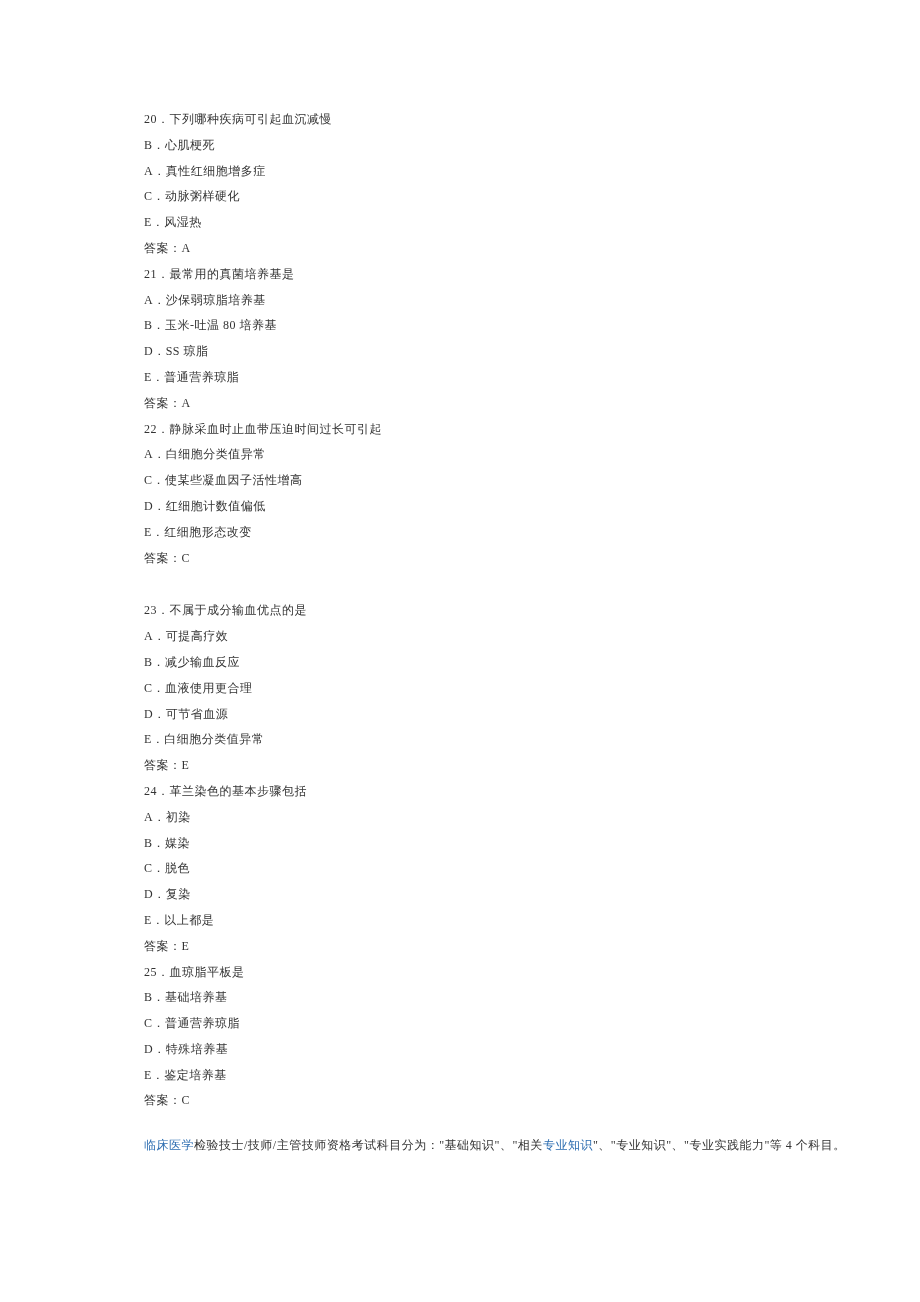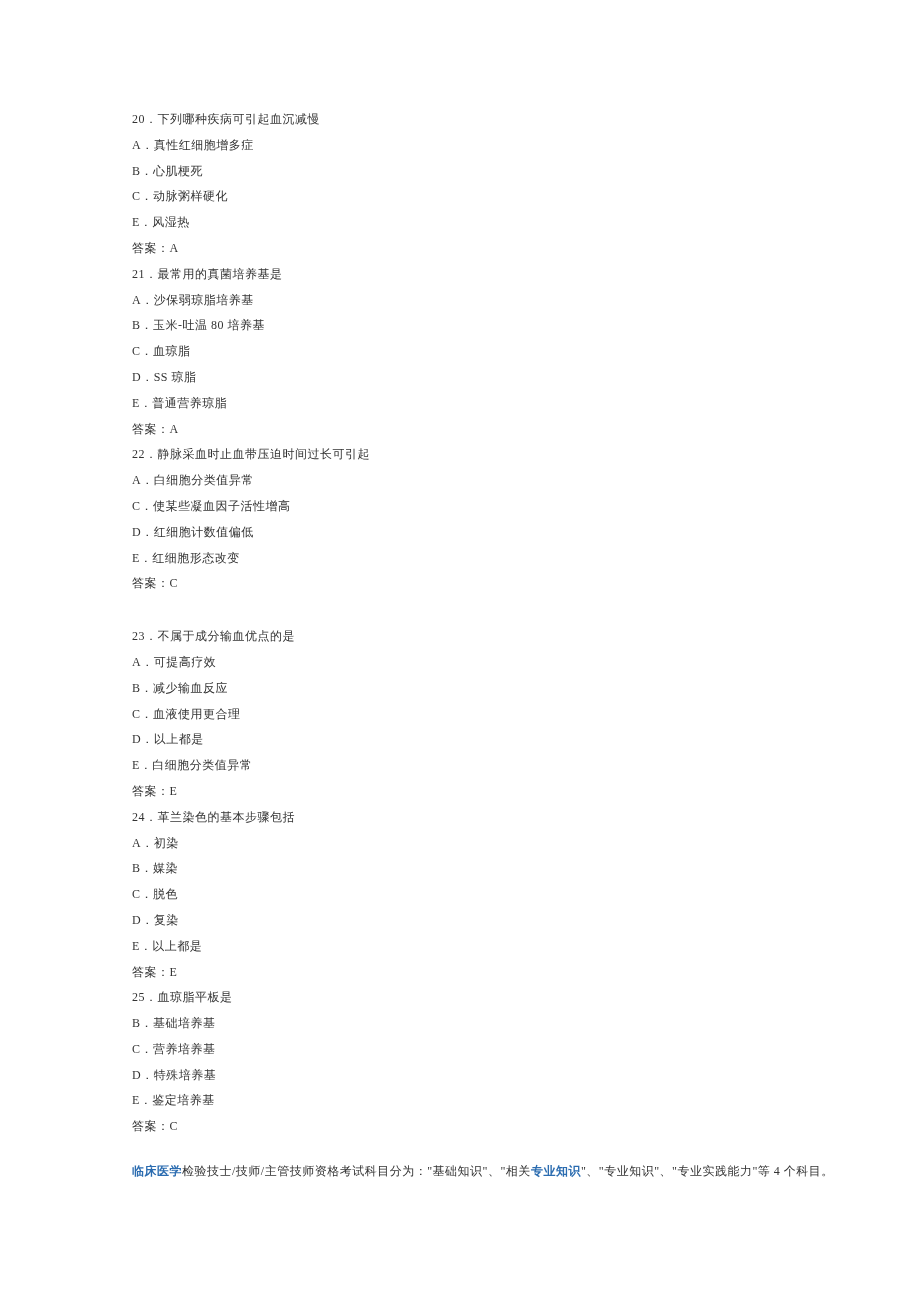--- a/index.html
+++ b/index.html
@@ -9,82 +9,80 @@
     font-family: "SimSun", "宋体", serif;
     font-size: 12px;
     color: #333333;
     width: 920px;
     line-height: 1.9;
   }
   .page {
     padding: 105px 60px 60px 132px;
   }
   .line {
-    margin: 3px 0;
+    margin: 3px 12px;
     letter-spacing: 0.5px;
   }
   .gap {
     height: 24px;
   }
   .footer {
     margin-top: 22px;
   }
   .link {
     color: #2b6cb0;
-    font-weight: bold;
   }
 </style>
 </head>
 <body>
 
 <div class="page">
 
   <div class="line"><span>20．</span><span>下列哪种疾病可引起血沉减慢</span></div>
+  <div class="line">B．心肌梗死</div>
   <div class="line">A．真性红细胞增多症</div>
-  <div class="line">B．心肌梗死</div>
   <div class="line">C．动脉粥样硬化</div>
   <div class="line">E．风湿热</div>
   <div class="line">答案：A</div>
 
   <div class="line"><span>21．</span><span>最常用的真菌培养基是</span></div>
   <div class="line">A．沙保弱琼脂培养基</div>
   <div class="line">B．玉米-吐温 80 培养基</div>
-  <div class="line">C．血琼脂</div>
   <div class="line">D．SS 琼脂</div>
   <div class="line">E．普通营养琼脂</div>
   <div class="line">答案：A</div>
 
   <div class="line"><span>22．</span><span>静脉采血时止血带压迫时间过长可引起</span></div>
   <div class="line">A．白细胞分类值异常</div>
   <div class="line">C．使某些凝血因子活性增高</div>
   <div class="line">D．红细胞计数值偏低</div>
   <div class="line">E．红细胞形态改变</div>
   <div class="line">答案：C</div>
 
   <div class="gap"></div>
 
   <div class="line"><span>23．</span><span>不属于成分输血优点的是</span></div>
   <div class="line">A．可提高疗效</div>
   <div class="line">B．减少输血反应</div>
   <div class="line">C．血液使用更合理</div>
-  <div class="line">D．以上都是</div>
+  <div class="line">D．可节省血源</div>
   <div class="line">E．白细胞分类值异常</div>
   <div class="line">答案：E</div>
 
   <div class="line"><span>24．</span><span>革兰染色的基本步骤包括</span></div>
   <div class="line">A．初染</div>
   <div class="line">B．媒染</div>
   <div class="line">C．脱色</div>
   <div class="line">D．复染</div>
   <div class="line">E．以上都是</div>
   <div class="line">答案：E</div>
 
   <div class="line"><span>25．</span><span>血琼脂平板是</span></div>
   <div class="line">B．基础培养基</div>
-  <div class="line">C．营养培养基</div>
+  <div class="line">C．普通营养琼脂</div>
   <div class="line">D．特殊培养基</div>
   <div class="line">E．鉴定培养基</div>
   <div class="line">答案：C</div>
 
   <div class="line footer">
     <span class="link">临床医学</span><span>检验技士/技师/主管技师资格考试科目分为："基础知识"、"相关</span><span class="link">专业知识</span><span>"、"专业知识"、"专业实践能力"等 4 个科目。</span>
   </div>
 
 </div>
 

